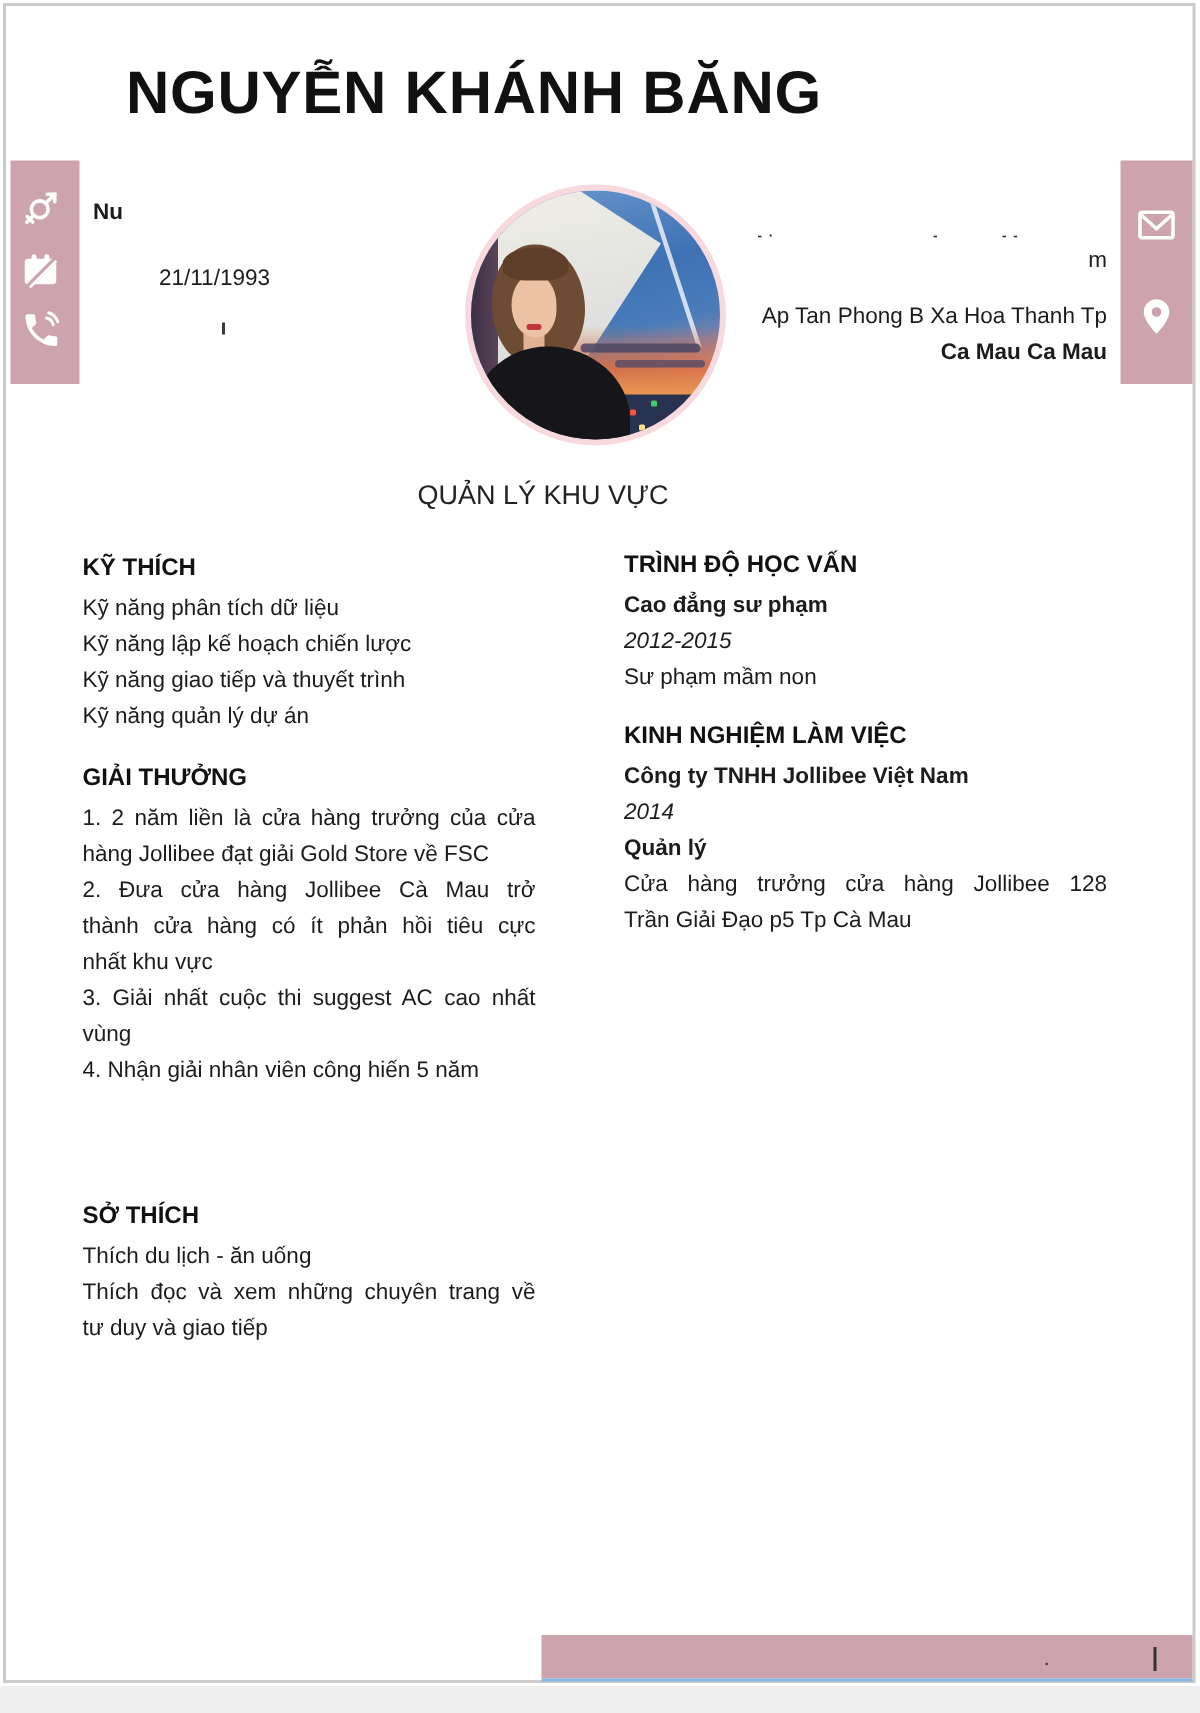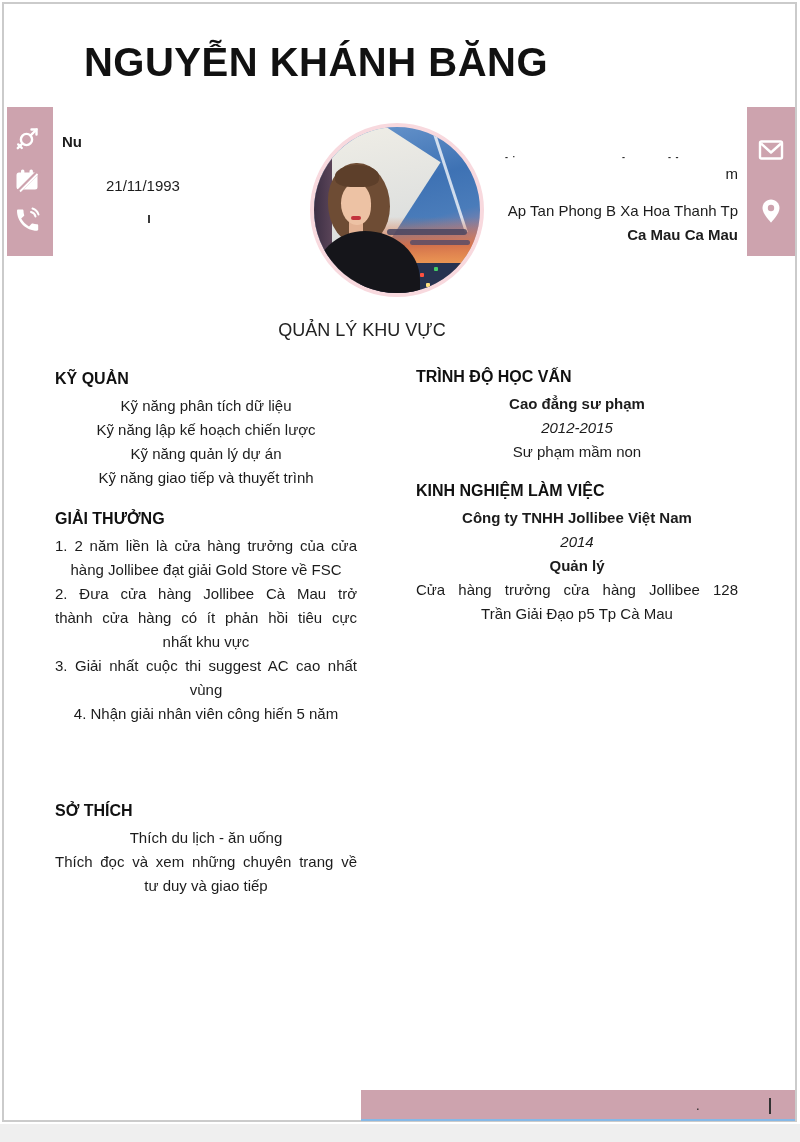--- a/index.html
+++ b/index.html
@@ -38,21 +38,21 @@
   .ph-bangs{left:21px;top:38px;width:44px;height:22px;background:#5d3f2a;border-radius:50% 50% 35% 35%;}
   .ph-lips{left:37px;top:89px;width:10px;height:4px;background:#c2333c;border-radius:2px;}
   .ph-neck{left:35px;top:95px;width:14px;height:14px;background:#e3b294;}
   .ph-torso{left:0px;top:104px;width:106px;height:70px;background:#15151a;border-radius:48% 52% 0 0 / 70% 70% 0 0;}
 
   
   .col{position:absolute;font-size:15px;line-height:24px;}
   .col-left{left:55px;top:368px;width:302px;}
   .col-right{left:416px;top:366px;width:322px;}
   .sec-header{font-size:16px;font-weight:700;line-height:22px;margin-bottom:4px;color:#111;}
-  .line{min-height:24px;text-align:center;}
+  .line{min-height:24px;}
   .line.b{font-weight:700;}
   .line.i{font-style:italic;}
   .line.j{text-align:justify;text-align-last:justify;}
 
   
   .footer-bar{position:absolute;left:361px;top:1090px;width:434px;height:29px;background:#cda3ae;}
   .footer-underline{position:absolute;left:361px;top:1119px;width:434px;height:2px;background:#85b8e6;}
   .footer-dot{position:absolute;left:696px;top:1098px;width:20px;font-size:13px;color:#222;}
   .caret{position:absolute;left:769px;top:1098px;width:2px;height:16px;background:#333;}
 </style>
@@ -133,25 +133,25 @@
     <div class="ph-face"></div>
     <div class="ph-bangs"></div>
     <div class="ph-lips"></div>
     <div class="ph-torso"></div>
   </div>
 
   <div class="job-title">QUẢN LÝ KHU VỰC</div>
 
   <div class="col col-left">
       <div>
-        <div class="sec-header">KỸ QUẢN</div>
+        <div class="sec-header">KỸ THÍCH</div>
         <div class="line">Kỹ năng phân tích dữ liệu</div>
         <div class="line">Kỹ năng lập kế hoạch chiến lược</div>
+        <div class="line">Kỹ năng giao tiếp và thuyết trình</div>
         <div class="line">Kỹ năng quản lý dự án</div>
-        <div class="line">Kỹ năng giao tiếp và thuyết trình</div>
       </div>
       <div style="margin-top: 18px;">
         <div class="sec-header">GIẢI THƯỞNG</div>
         <div class="line j">1. 2 năm liền là cửa hàng trưởng của cửa</div>
         <div class="line">hàng Jollibee đạt giải Gold Store về FSC</div>
         <div class="line j">2. Đưa cửa hàng Jollibee Cà Mau trở</div>
         <div class="line j">thành cửa hàng có ít phản hồi tiêu cực</div>
         <div class="line">nhất khu vực</div>
         <div class="line j">3. Giải nhất cuộc thi suggest AC cao nhất</div>
         <div class="line">vùng</div>

